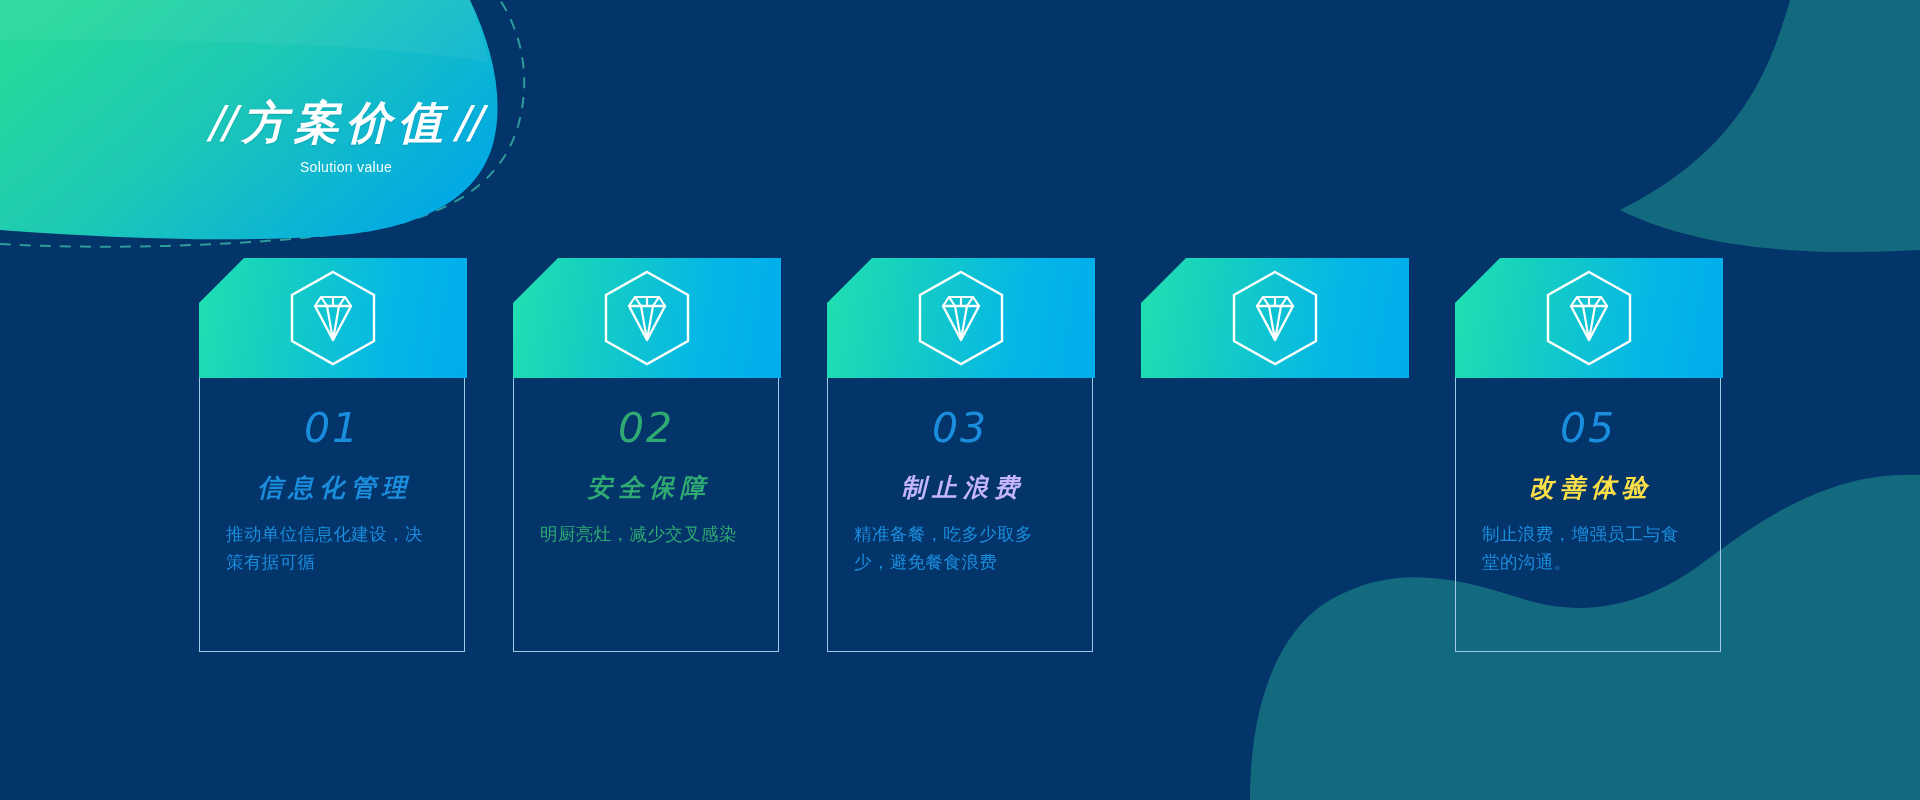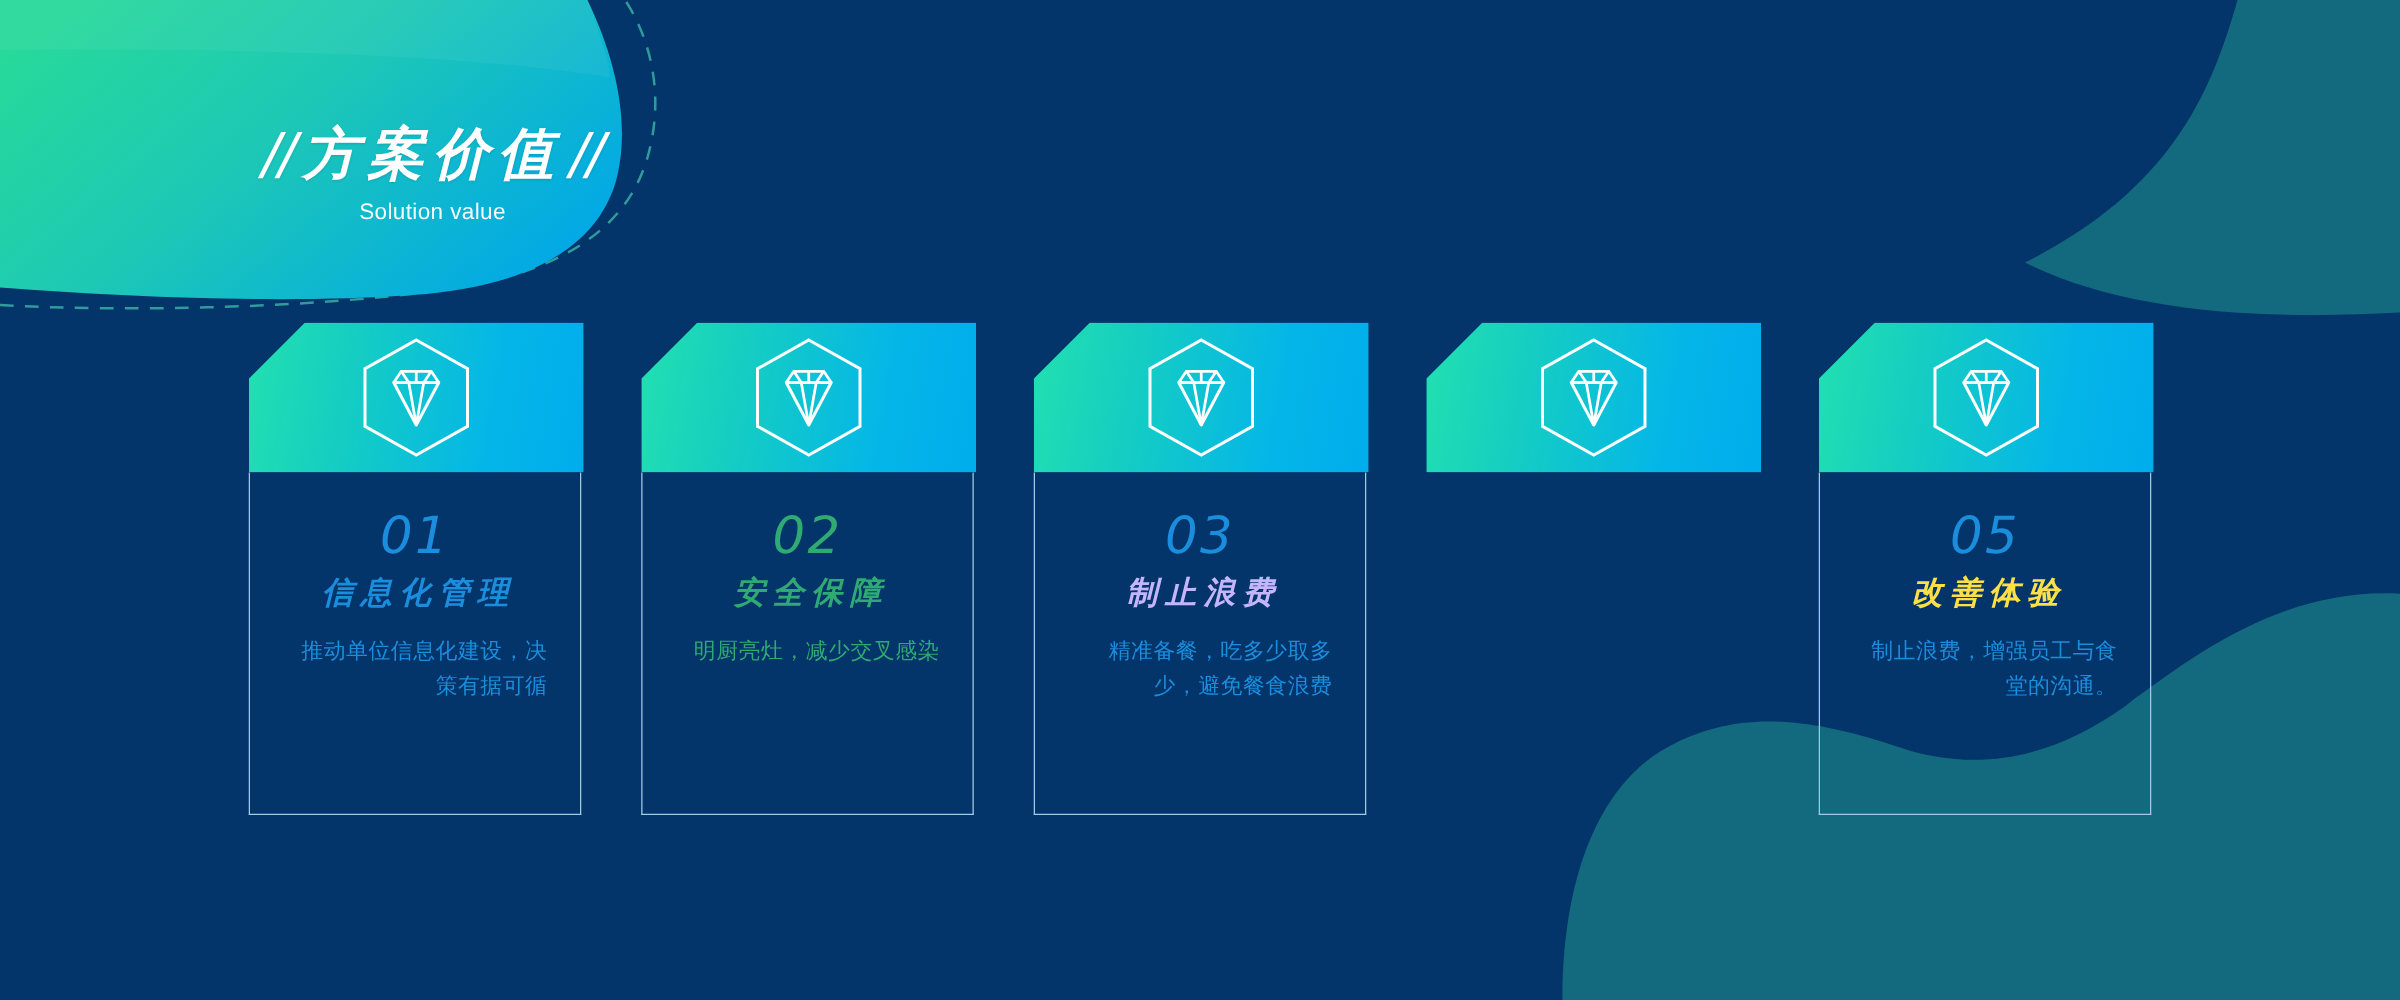--- a/index.html
+++ b/index.html
@@ -23,21 +23,21 @@
     font-family:"DejaVu Sans","Liberation Sans",sans-serif;
     font-size:45px;font-weight:700;color:#ffffff;
     letter-spacing:7px;line-height:1;
     font-style:italic;
     white-space:nowrap;
     text-shadow:0 1px 2px rgba(0,60,90,.18);
   }
   .title-zh .slash{font-style:italic;font-weight:400;letter-spacing:-2px;display:inline-block;padding:0 6px;}
   .title-en{
     margin-top:14px;
-    font-size:18px;color:#ffffff;letter-spacing:.3px;font-weight:400;opacity:.96;
+    font-size:14px;color:#ffffff;letter-spacing:.3px;font-weight:400;opacity:.96;
   }
 
   
   .cards{
     position:absolute;left:0;top:258px;width:1920px;height:400px;z-index:10;
   }
   .card{
     position:absolute;top:0;width:268px;height:396px;
   }
   .card-head{
@@ -59,32 +59,32 @@
     display:flex;flex-direction:column;align-items:center;
   }
   .card-num{
     margin-top:30px;
     font-family:"DejaVu Sans","Liberation Sans",sans-serif;
     font-size:41px;font-weight:400;letter-spacing:2px;
     font-style:italic;
     line-height:1;
   }
   .card-title{
-    margin-top:12px;
+    margin-top:26px;
     font-family:"DejaVu Sans","Liberation Sans",sans-serif;
     font-size:25px;font-weight:700;letter-spacing:6px;
     font-style:italic;
     line-height:1;
     text-indent:6px;
   }
   .card-desc{
     margin-top:20px;
     width:212px;
     font-size:17.5px;line-height:1.62;
-    text-align:right;
+    text-align:left;
     letter-spacing:.4px;
   }
 </style>
 </head>
 <body>
 
 <div class="stage">
 
   <svg class="bg-layer" viewBox="0 0 1920 800" preserveAspectRatio="none" xmlns="http://www.w3.org/2000/svg">
     <defs>

